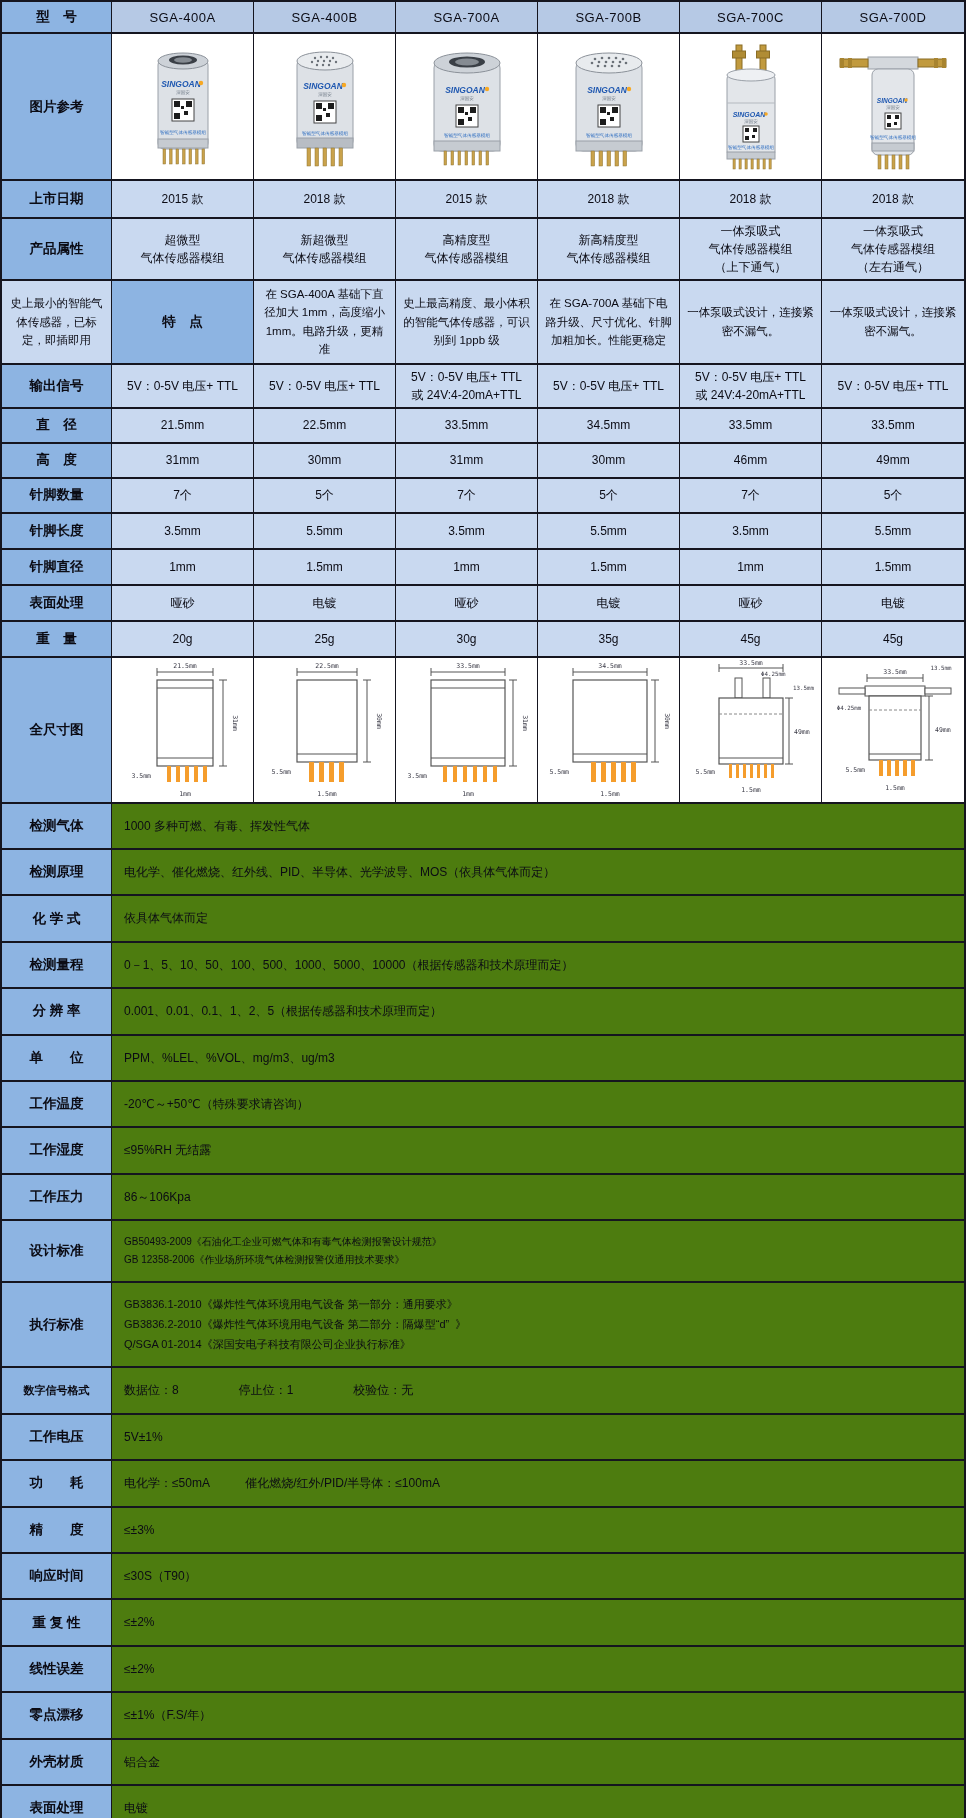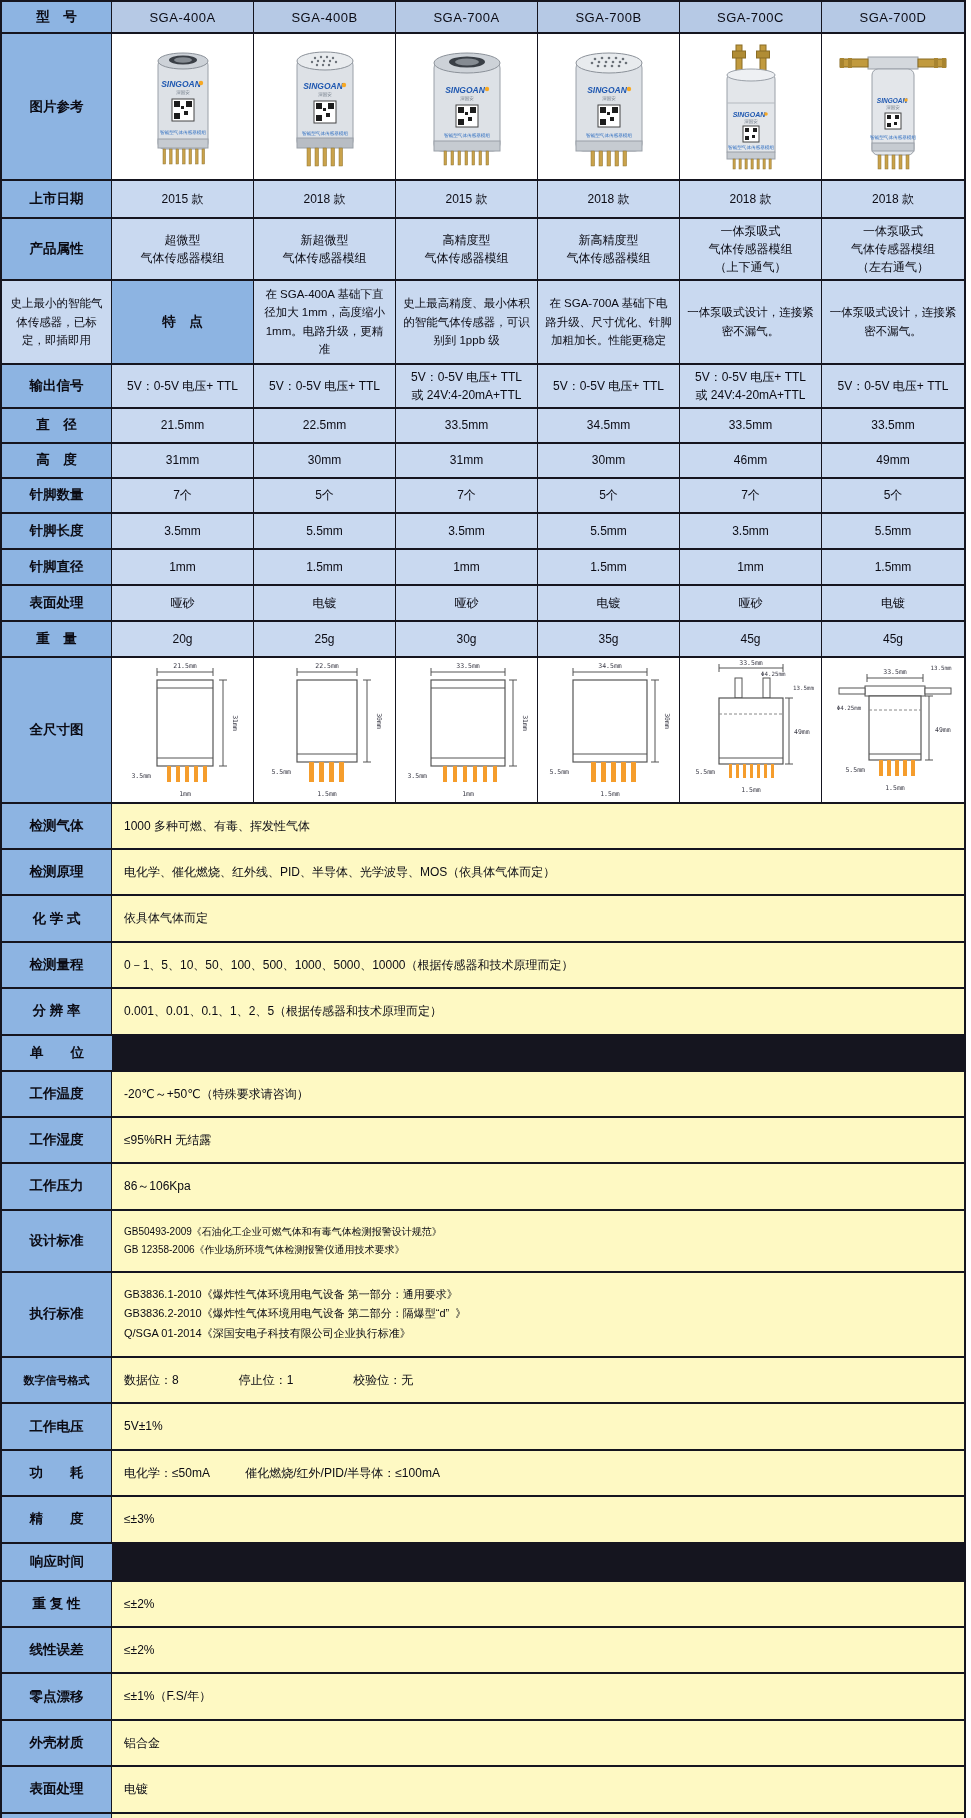--- a/index.html
+++ b/index.html
@@ -7,21 +7,21 @@
   .sheet{width:966px;border:2px solid #15151f;box-sizing:border-box;background:#15151f;}
   .trow{display:grid;grid-template-columns:110px repeat(6,1fr);}
   .irow{display:grid;grid-template-columns:110px 1fr;}
   .cell{border-right:1.5px solid #15151f;border-bottom:2px solid #15151f;box-sizing:border-box;overflow:hidden;}
   .trow .cell:last-child,.irow .cell:last-child{border-right:none;}
   .lab{background:#8db4e2;font-weight:bold;font-size:13.5px;display:flex;align-items:center;justify-content:center;text-align:center;white-space:pre-wrap;padding:3px 4px;}
   .hcell{background:#b6c9e5;font-weight:normal;font-size:13px;display:flex;align-items:center;justify-content:center;letter-spacing:.5px;}
   .vcell{background:#c9d9f0;font-size:12px;line-height:1.5;display:flex;align-items:center;justify-content:center;text-align:center;white-space:pre-wrap;padding:3px 7px;}
   .feat .vcell{font-size:11.5px;line-height:1.6;padding:4px 6px;}
   .img-cell,.draw-cell{background:#ffffff;display:flex;align-items:center;justify-content:center;}
-  .info-val{background:#fef9c3;font-size:12px;line-height:1.7;display:flex;align-items:center;text-align:left;white-space:pre-wrap;padding:12px 12px;}
+  .info-val{background:#4d7c0f;font-size:12px;line-height:1.7;display:flex;align-items:center;text-align:left;white-space:pre-wrap;padding:12px 12px;}
   svg{display:block;}
   .dim{font-family:"DejaVu Sans Mono","Liberation Mono",monospace;font-size:6.5px;fill:#3a3a46;}
   .brand{font-style:italic;font-weight:bold;fill:#1e57b0;font-size:8.5px;}
   .brand-sub{fill:#6b7683;font-size:4.5px;}
   .cap{fill:#2a6bc0;font-size:4.6px;}
 </style>
 </head>
 <body>
 
 <div class="sheet">
@@ -578,20 +578,21 @@
   <div class="irow" style="min-height:36px">
       <div class="cell lab">检测量程</div>
       <div class="cell info-val">0－1、5、10、50、100、500、1000、5000、10000（根据传感器和技术原理而定）</div>
     </div>
   <div class="irow" style="min-height:36px">
       <div class="cell lab">分 辨 率</div>
       <div class="cell info-val">0.001、0.01、0.1、1、2、5（根据传感器和技术原理而定）</div>
     </div>
   <div class="irow" style="min-height:36px">
       <div class="cell lab">单　　位</div>
+      <div class="cell info-val">PPM、%LEL、%VOL、mg/m3、ug/m3</div>
     </div>
   <div class="irow" style="min-height:36px">
       <div class="cell lab">工作温度</div>
       <div class="cell info-val">-20℃～+50℃（特殊要求请咨询）</div>
     </div>
   <div class="irow" style="min-height:40px">
       <div class="cell lab">工作湿度</div>
       <div class="cell info-val">≤95%RH 无结露</div>
     </div>
   <div class="irow" style="min-height:38px">
@@ -620,20 +621,21 @@
   <div class="irow" style="min-height:37px">
       <div class="cell lab">功　　耗</div>
       <div class="cell info-val">电化学：≤50mA　　　催化燃烧/红外/PID/半导体：≤100mA</div>
     </div>
   <div class="irow" style="min-height:40px">
       <div class="cell lab">精　　度</div>
       <div class="cell info-val">≤±3%</div>
     </div>
   <div class="irow" style="min-height:38px">
       <div class="cell lab">响应时间</div>
+      <div class="cell info-val">≤30S（T90）</div>
     </div>
   <div class="irow" style="min-height:36px">
       <div class="cell lab">重 复 性</div>
       <div class="cell info-val">≤±2%</div>
     </div>
   <div class="irow" style="min-height:36px">
       <div class="cell lab">线性误差</div>
       <div class="cell info-val">≤±2%</div>
     </div>
   <div class="irow" style="min-height:41px">

